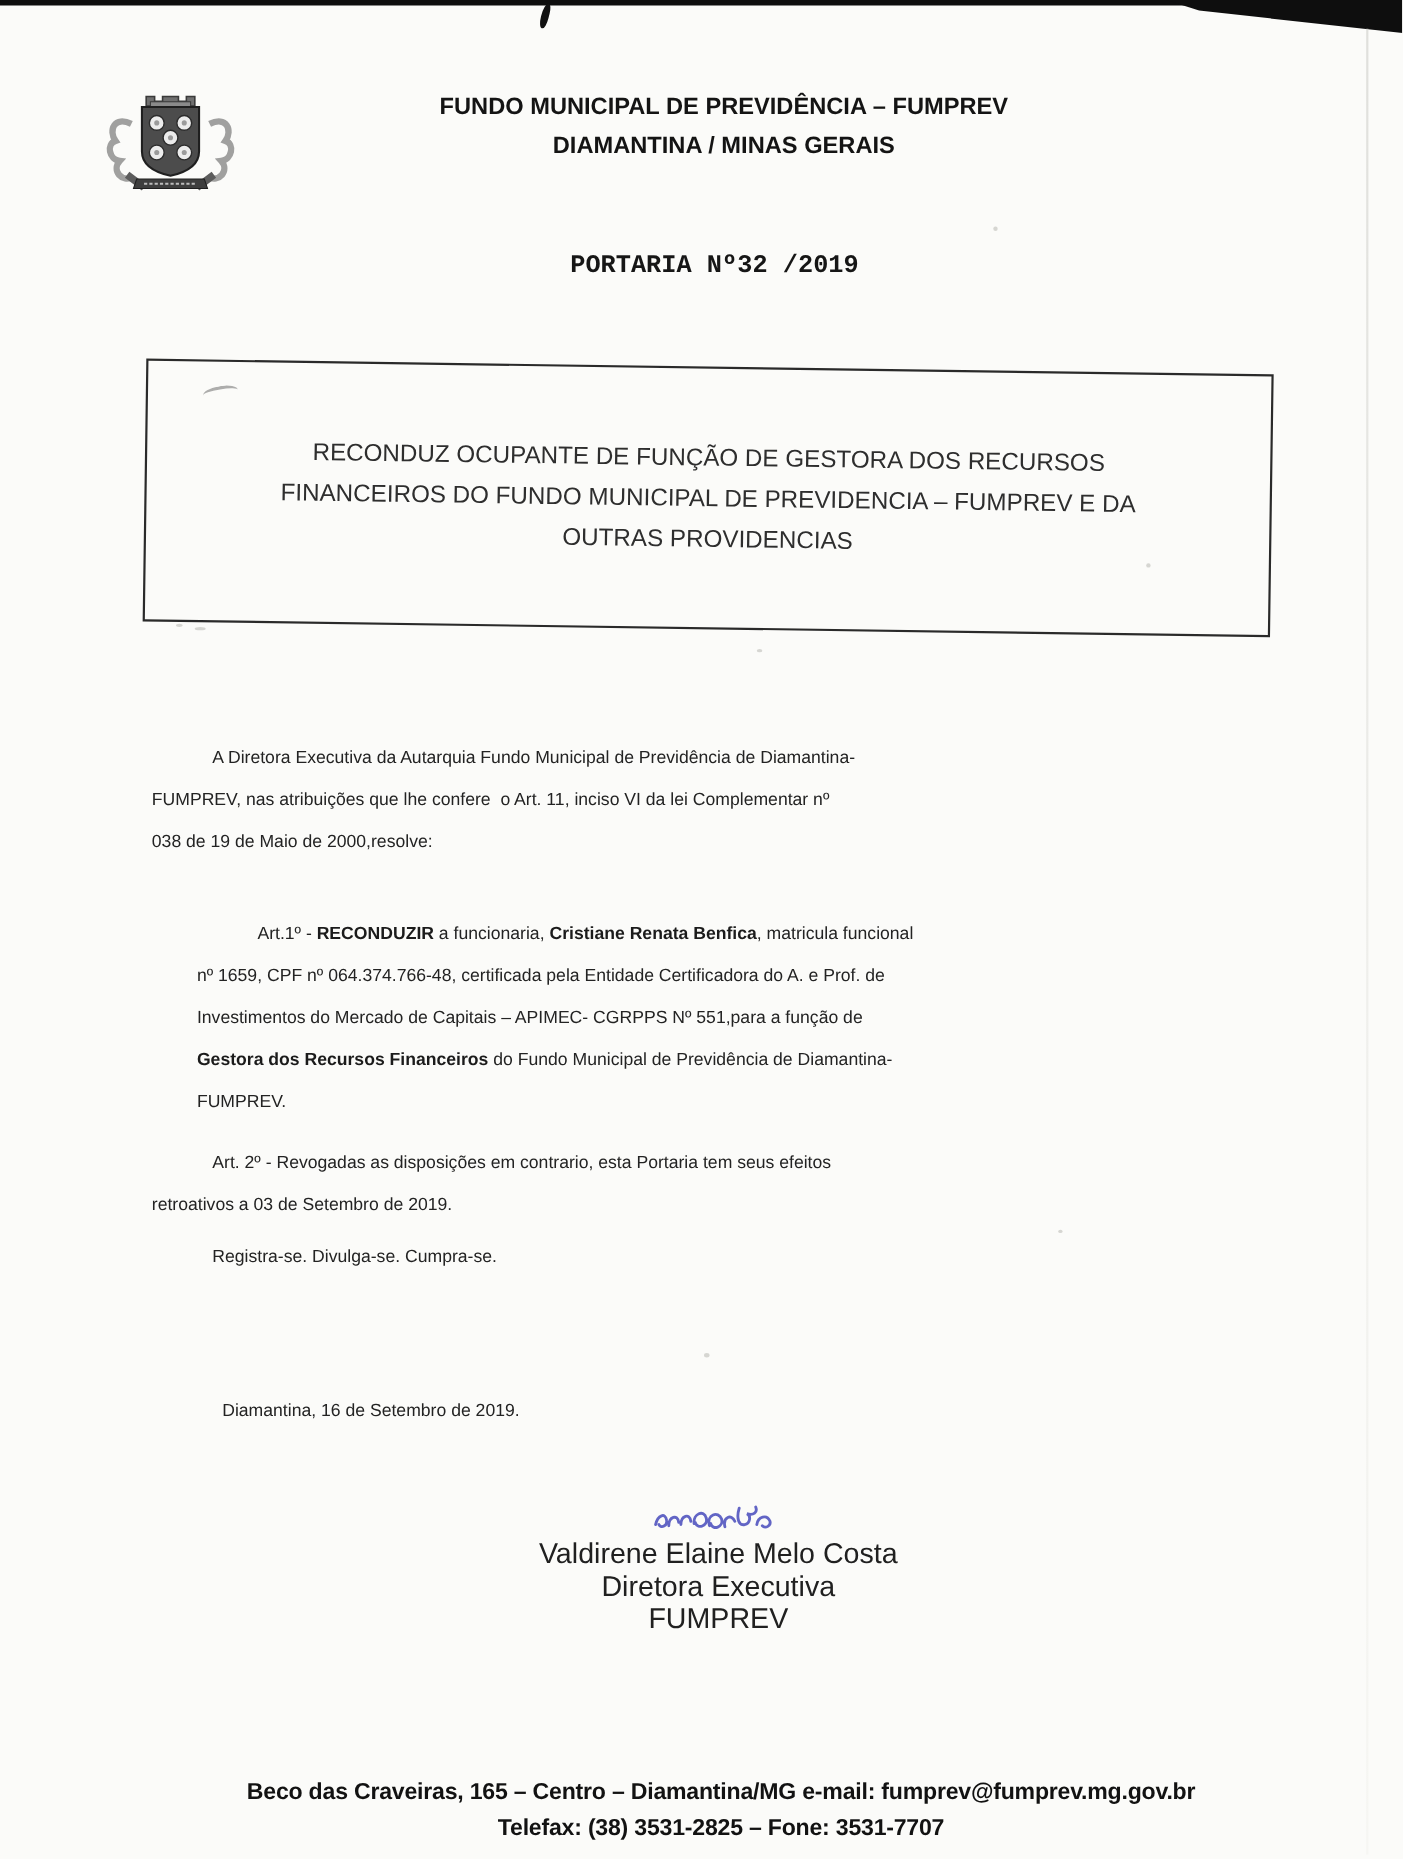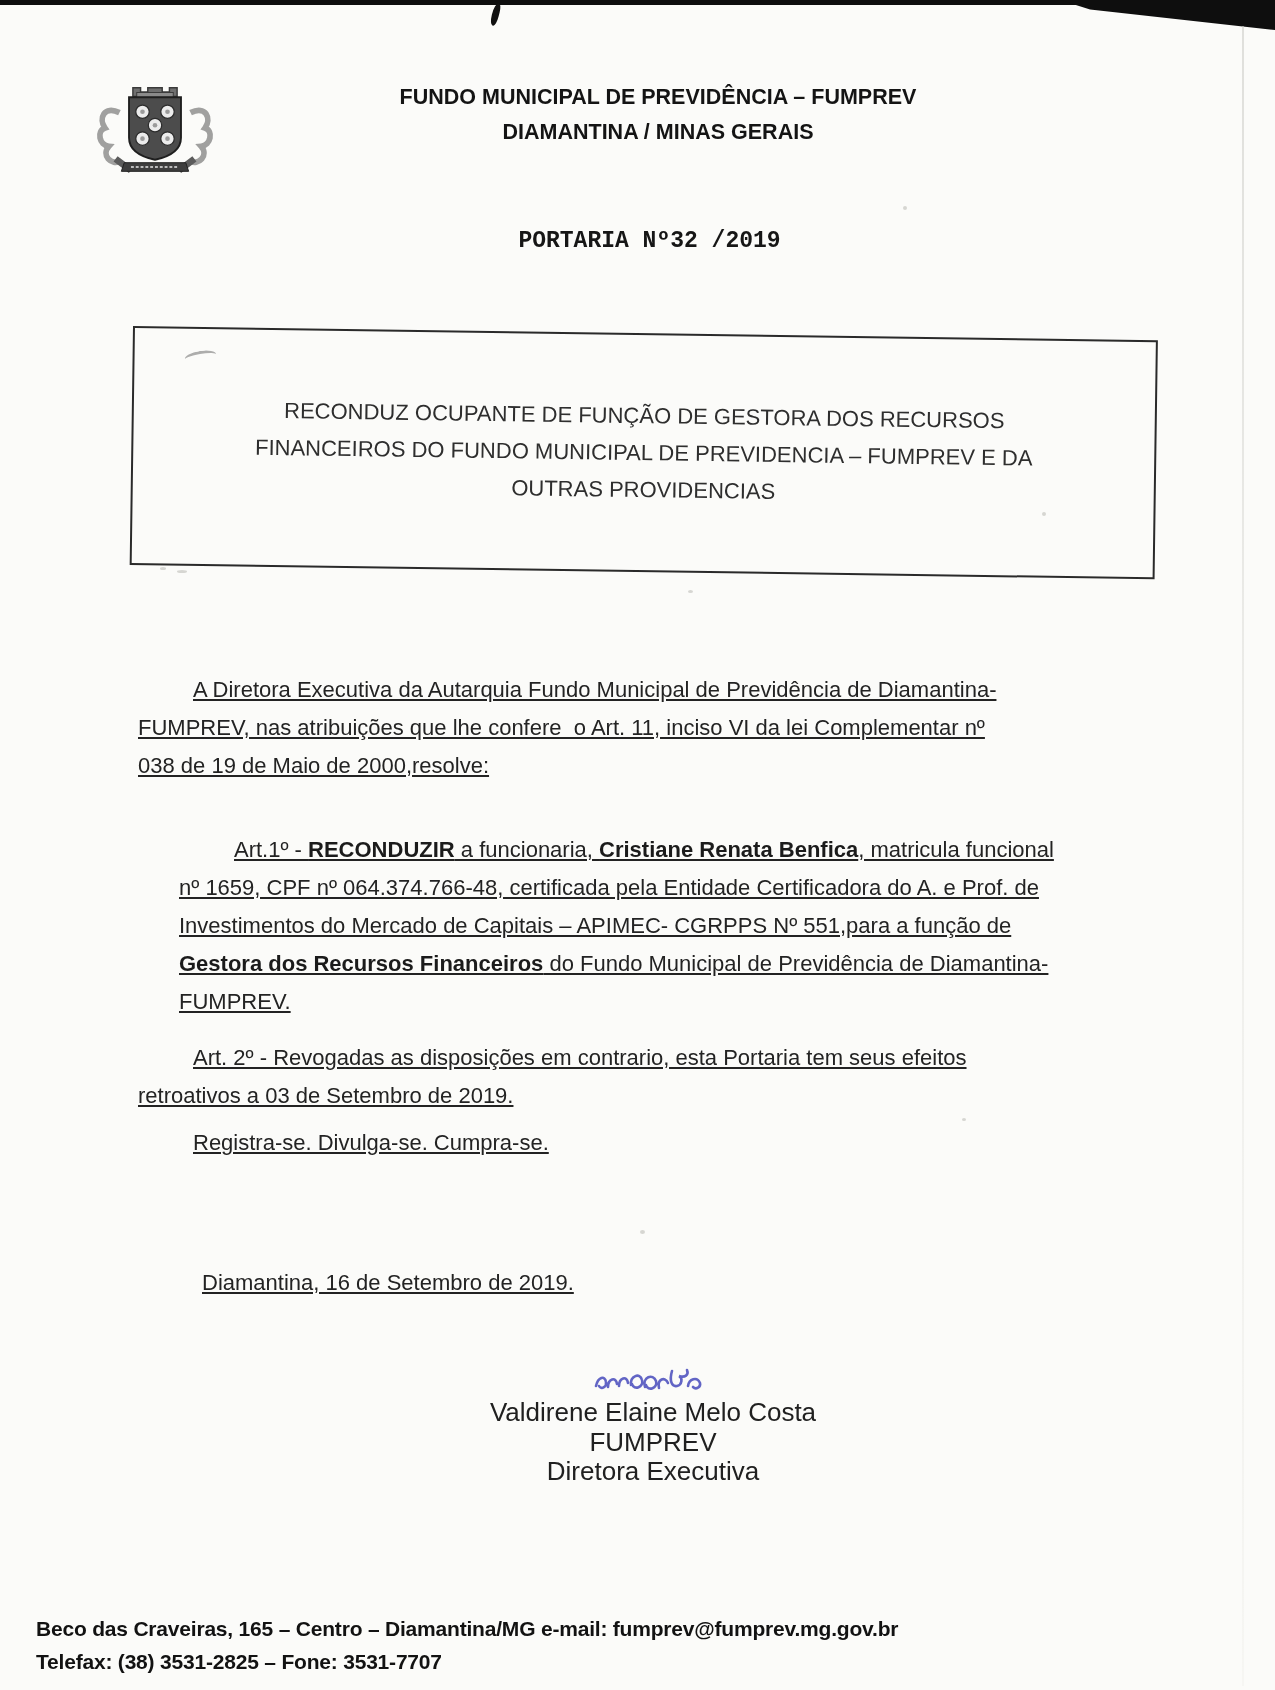--- a/index.html
+++ b/index.html
@@ -25,36 +25,36 @@
   .org-line{font-weight:bold;font-size:21.5px;line-height:35px;color:#141414;white-space:pre;}
   .doc-title{position:absolute;left:0;right:0;top:228px;text-align:center;padding-left:24px;
     font-weight:bold;font-size:23px;color:#161616;white-space:pre;font-family:Liberation Mono, monospace;}
   
   .summary-box{position:absolute;left:133px;top:326px;width:1021px;height:235px;
     border:2px solid #2a2a2a;transform:rotate(0.8deg);transform-origin:0 0;background:transparent;}
   .summary-text{margin:62px auto 0 auto;width:920px;text-align:center;
     font-size:22px;line-height:37px;color:#2e2e2e;}
   .summary-text div{white-space:pre;}
   
-  .doc-body{position:absolute;left:138px;width:945px;font-size:22px;color:#232323;text-decoration:underline;}
+  .doc-body{position:absolute;left:138px;width:945px;font-size:16px;color:#232323;}
   .line{white-space:pre;line-height:38px;}
   .ind{text-indent:55px;}
   .ind2{text-indent:64px;}
   .b{font-weight:bold;color:#1b1b1b;}
   #preamble{top:671px;}
   #article1{top:831px;margin-left:41px;}
   #article2{top:1039px;}
   #closing-line{top:1124px;}
   #date-line{top:1236px;margin-top:28px;}
   
   .sig-block{position:absolute;left:478px;top:1362px;width:350px;text-align:center;}
   .sig-ink{display:block;margin:0 auto 2px 112px;}
   .sig-line{font-size:26px;line-height:29.5px;color:#202020;white-space:pre;}
   
-  .footer{position:absolute;left:0;right:0;top:1612px;padding-left:36px;}
+  .footer{position:absolute;left:0;right:0;top:1612px;text-align:center;padding-left:36px;}
   .footer-line{font-weight:bold;font-size:21px;line-height:33px;color:#121212;
     letter-spacing:-0.2px;white-space:pre;}
 </style>
 </head>
 <body>
 
 <div class="scan-top-line"></div>
 <div class="scan-top-wedge"></div>
 <div class="scan-hook"></div>
 <div class="scan-right-line"></div>
@@ -137,20 +137,20 @@
 
 <div id="date-line" class="doc-body">
   <div class="line ind2">Diamantina, 16 de Setembro de 2019.</div>
 </div>
 
 <div class="sig-block">
   <svg class="sig-ink" width="160" height="34" viewBox="0 0 160 34">
     <path d="M6,24 c2,-9 9,-11 10,-4 c1,5 -5,8 -7,4 m9,1 c0,-8 8,-11 9,-3 m2,2 c0,-8 8,-11 9,-3 m3,2 c-1,-9 9,-13 11,-5 c2,7 -8,11 -10,4 m13,3 c-3,-10 8,-14 11,-6 c2,7 -8,11 -10,4 m13,3 c-2,-9 6,-12 9,-5 m4,-12 c-3,10 0,16 5,15 c5,-1 6,-8 2,-10 c6,2 10,-1 8,-6 m1,16 c1,-7 9,-10 12,-3 c1,4 -4,7 -7,4" fill="none" stroke="#5558c0" stroke-width="2.6" stroke-linecap="round" opacity="0.92"></path>
   </svg>
   <div class="sig-line">Valdirene Elaine Melo Costa</div>
+  <div class="sig-line">Diretora Executiva</div>
   <div class="sig-line">FUMPREV</div>
-  <div class="sig-line">Diretora Executiva</div>
 </div>
 
 <div class="footer">
   <div class="footer-line">Beco das Craveiras, 165 – Centro – Diamantina/MG e-mail: fumprev@fumprev.mg.gov.br</div>
   <div class="footer-line">Telefax: (38) 3531-2825 – Fone: 3531-7707</div>
 </div>
 
 </body></html>

